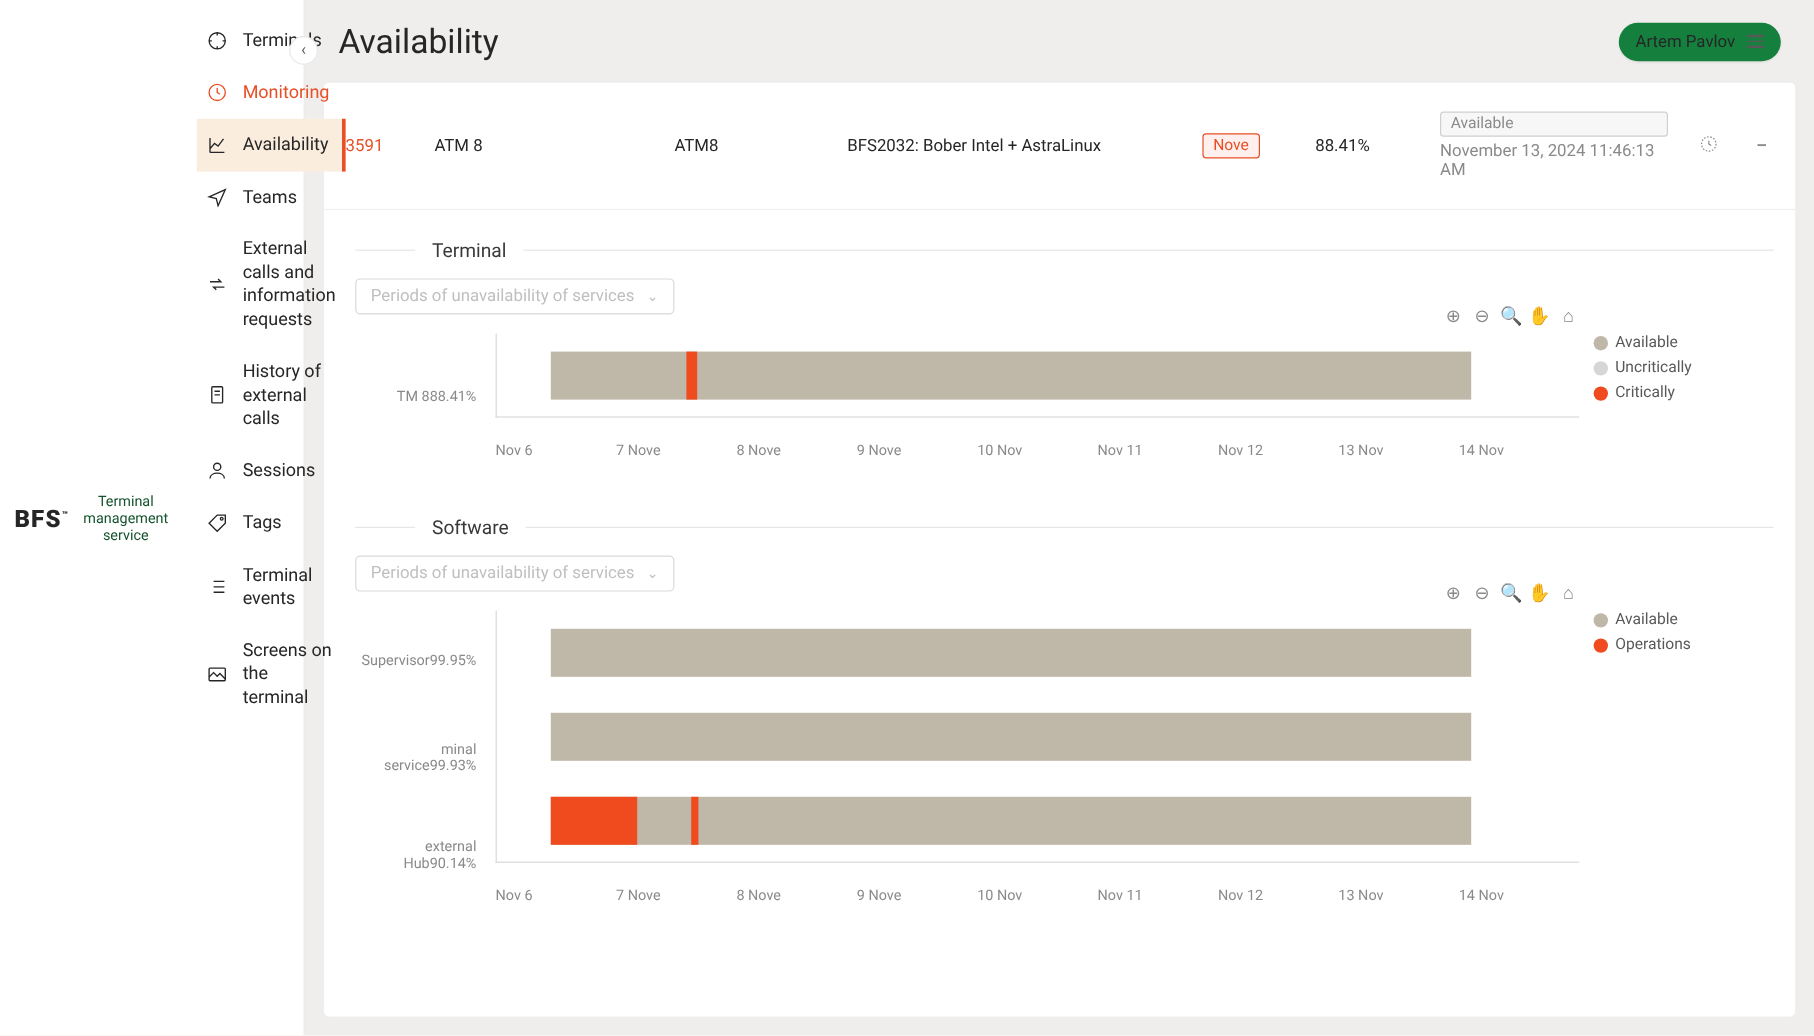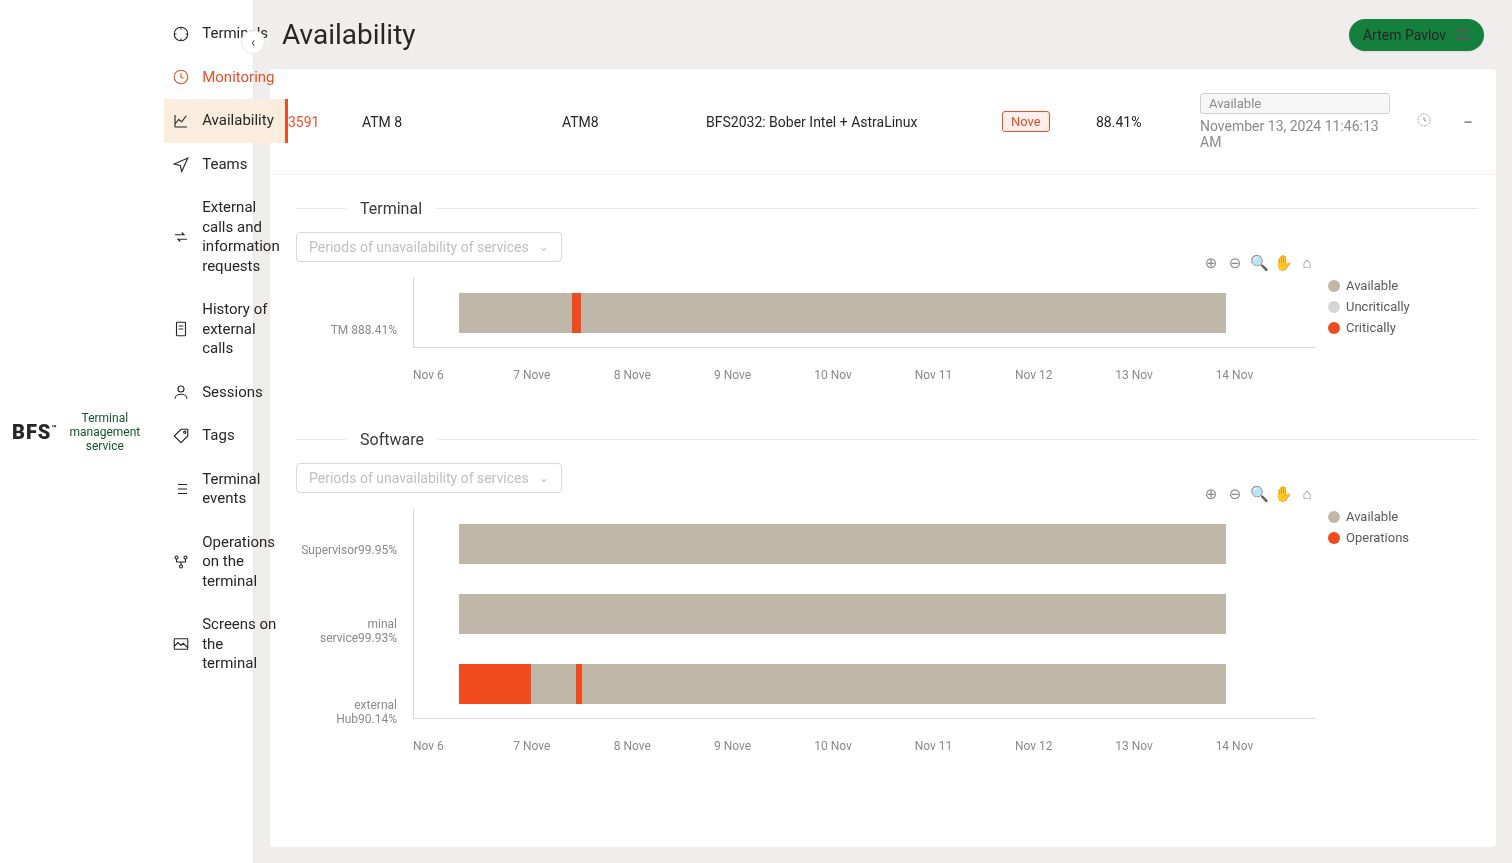--- a/index.html
+++ b/index.html
@@ -165,31 +165,20 @@
         <span class="nav-icon">
             <svg viewBox="0 0 24 24" width="18" height="18">
               <path d="M8 6h12M8 12h12M8 18h12M4 6h.01M4 12h.01M4 18h.01"></path>
             </svg>
           </span>
         <span class="nav-label">Terminal events</span>
       </div>
       <div class="nav-item">
         <span class="nav-icon">
             <svg viewBox="0 0 24 24" width="18" height="18">
-              <circle cx="6" cy="6" r="2"></circle>
-              <circle cx="18" cy="6" r="2"></circle>
-              <circle cx="12" cy="18" r="2"></circle>
-              <path d="M6 8v4h12V8M12 12v4"></path>
-            </svg>
-          </span>
-        <span class="nav-label">Operations on the terminal</span>
-      </div>
-      <div class="nav-item">
-        <span class="nav-icon">
-            <svg viewBox="0 0 24 24" width="18" height="18">
               <rect x="3" y="5" width="18" height="14" rx="1"></rect>
               <path d="M3 15l5-5 4 4 3-3 6 6"></path>
             </svg>
           </span>
         <span class="nav-label">Screens on the terminal</span>
       </div>
     </nav>
   </aside>
 
   <main class="main">

